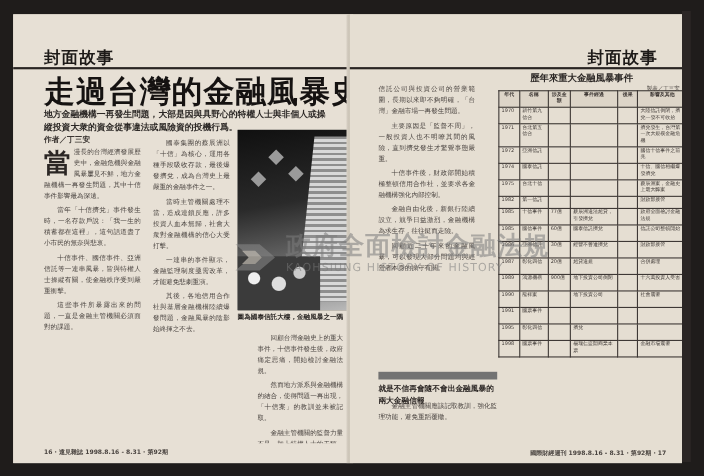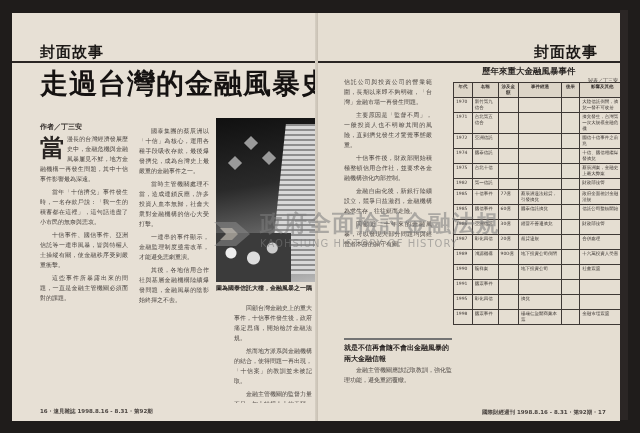--- a/index.html
+++ b/index.html
@@ -19,39 +19,40 @@
   .col p{margin:0 0 3px 0;text-indent:12px;}
   .drop{float:left;font-size:24px;line-height:24px;font-weight:bold;margin:2px 3px 0 0;color:#2b2624;}
   .photo{position:absolute;left:204px;top:105px;width:116px;height:164px;background:#222;overflow:hidden;}
   .photo .sky{position:absolute;left:0;top:0;width:116px;height:164px;background:linear-gradient(170deg,#101010 0%,#2a2a2a 40%,#6a6a6a 70%,#bdbdbd 100%);}
   .photo .tower{position:absolute;left:62px;top:6px;width:46px;height:150px;background:repeating-linear-gradient(0deg,#d8d8d8 0 3px,#8e8e8e 3px 5px);transform:skewX(-6deg);}
   .photo .crowd{position:absolute;left:0;top:115px;width:75px;height:50px;background:radial-gradient(circle at 20% 40%,#eee 0 5px,transparent 6px),radial-gradient(circle at 50% 50%,#ddd 0 6px,transparent 7px),radial-gradient(circle at 75% 30%,#ccc 0 5px,transparent 6px),#3b3b3b;}
   .photo .light{position:absolute;width:10px;height:10px;background:#9a9a9a;transform:rotate(45deg);}
   .caption{position:absolute;left:204px;top:271px;font-size:6px;font-weight:bold;color:#2a2624;}
   .pullquote{position:absolute;left:127px;top:372px;width:96px;border-top:1px solid #3b3532;border-bottom:1px solid #3b3532;padding:3px 0;font-size:7px;line-height:11px;font-weight:bold;color:#2a2624;}
   .folio{position:absolute;font-size:5.5px;color:#4a4440;font-weight:bold;white-space:nowrap;}
-  .subhead{position:absolute;left:332px;top:325px;width:108px;font-size:7px;line-height:11px;font-weight:bold;color:#2b2624;border-top:2px solid #737373;padding-top:3px;}
+  .subhead{position:absolute;left:332px;top:325px;width:108px;font-size:7px;line-height:11px;font-weight:bold;color:#2b2624;border-top:7px solid #737373;padding-top:3px;}
   .tbl-title{position:absolute;left:470px;top:53px;font-size:8.5px;font-weight:bold;color:#2a2624;}
   .tbl-credit{position:absolute;left:576px;top:64px;font-size:5px;color:#4a4440;}
   table.events{position:absolute;left:441px;top:69px;width:172px;border-collapse:collapse;font-size:4.5px;line-height:6px;color:#3e3835;}
   table.events td,table.events th{border:1px solid #3e3835;padding:1px 2px;vertical-align:top;overflow:hidden;}
   table.events th{font-weight:bold;background:#ddd5c8;}
   .watermark{position:absolute;left:196px;top:193px;width:290px;height:60px;pointer-events:none;opacity:0.55;}
   .wm-cn{position:absolute;left:52px;top:2px;font-size:23px;font-weight:bold;color:#7d7d7d;letter-spacing:1px;white-space:nowrap;}
   .wm-en{position:absolute;left:52px;top:32px;font-size:10px;color:#7a7a7a;letter-spacing:1px;white-space:nowrap;}
   .wm-logo{position:absolute;left:2px;top:6px;width:44px;height:44px;}
 </style>
 </head>
 <body>
 
 <div class="spread">
   <div class="page left">
     <div class="section-tag" style="left:28px;top:30px;">封面故事</div>
     <div class="rule" style="left:0;top:48px;width:306px;"></div>
     <div class="headline">走過台灣的金融風暴史！</div>
+    <div class="dek">地方金融機構一再發生問題，大部是因與具野心的特權人士與非個人或操縱投資大衆的資金從事違法或風險資的投機行爲。</div>
     <div class="byline">作者／丁三安</div>
 
     <div class="col" style="left:28px;top:121px;width:88px;height:258px;">
       <span class="drop">當</span>
       <p style="text-indent:0">漫長的台灣經濟發展歷史中，金融危機與金融風暴屢見不鮮，地方金融機構一再發生問題，其中十信事件影響最為深遠。</p>
       <p>當年「十信擠兌」事件發生時，一名存款戶說：「我一生的積蓄都在這裡」，這句話道盡了小市民的無奈與悲哀。</p>
       <p>十信事件、國信事件、亞洲信託等一連串風暴，皆與特權人士操縱有關，使金融秩序受到嚴重衝擊。</p>
       <p>這些事件所暴露出來的問題，一直是金融主管機關必須面對的課題。</p>
     </div>
 

